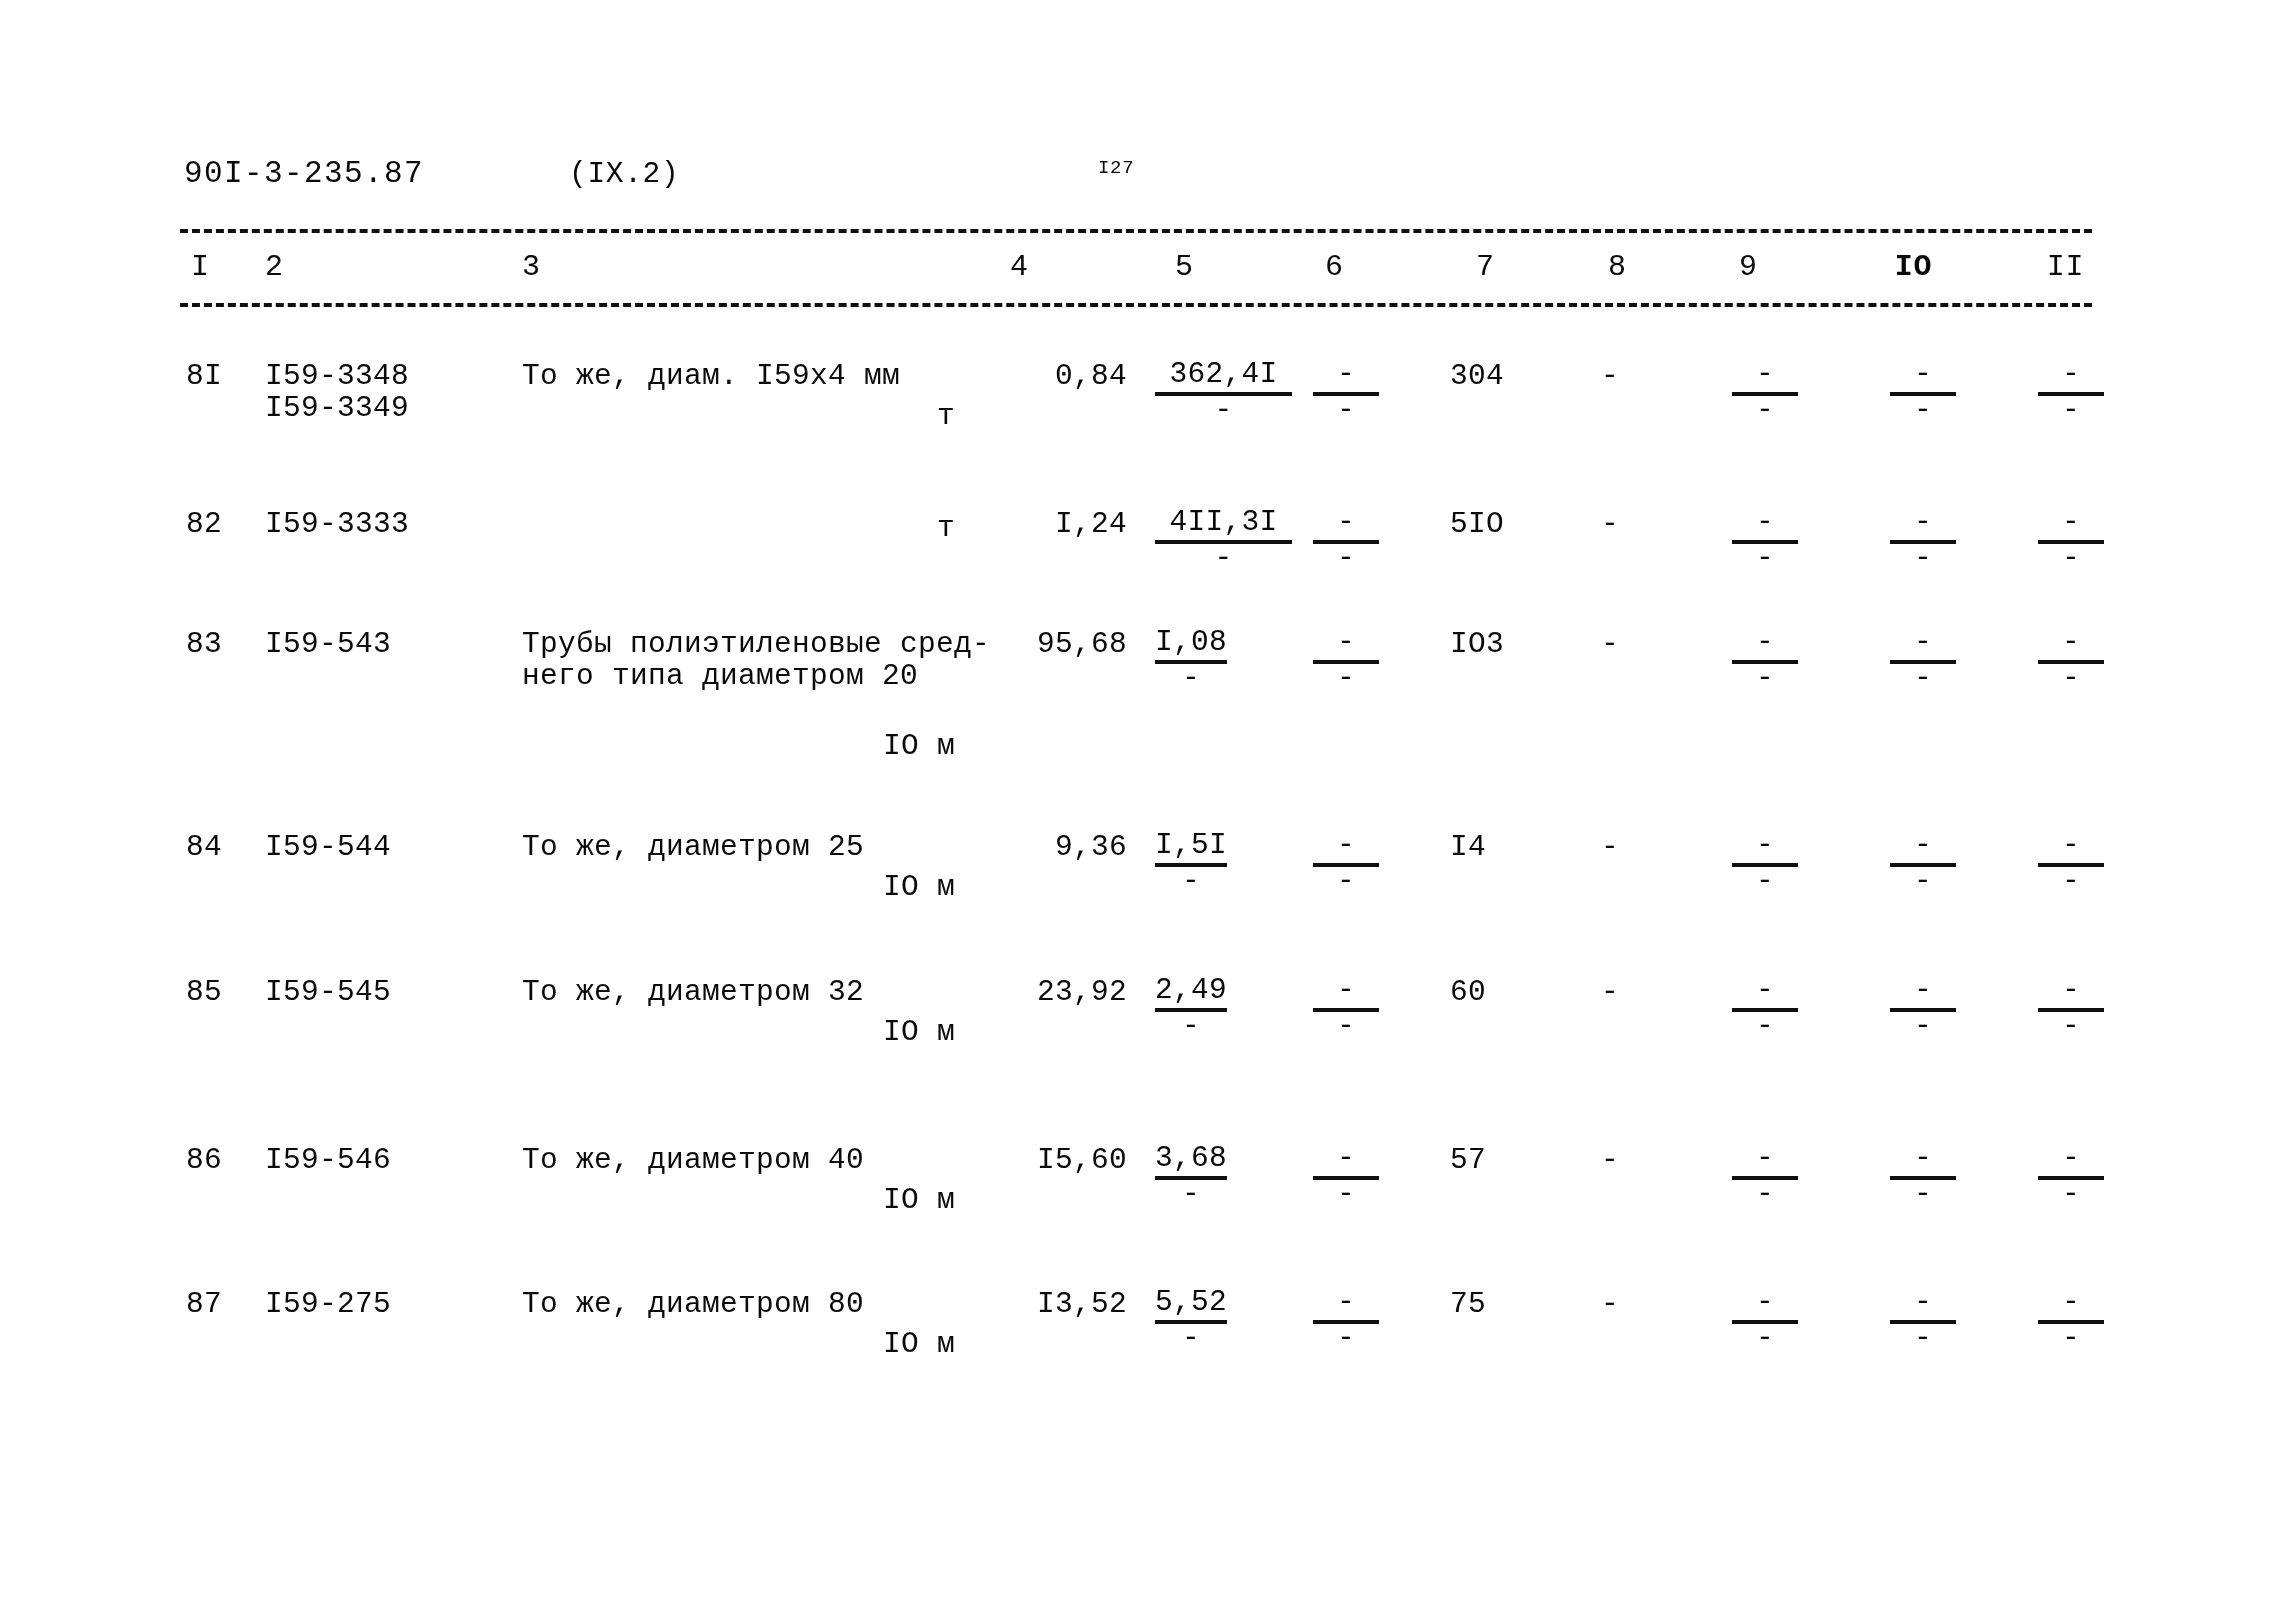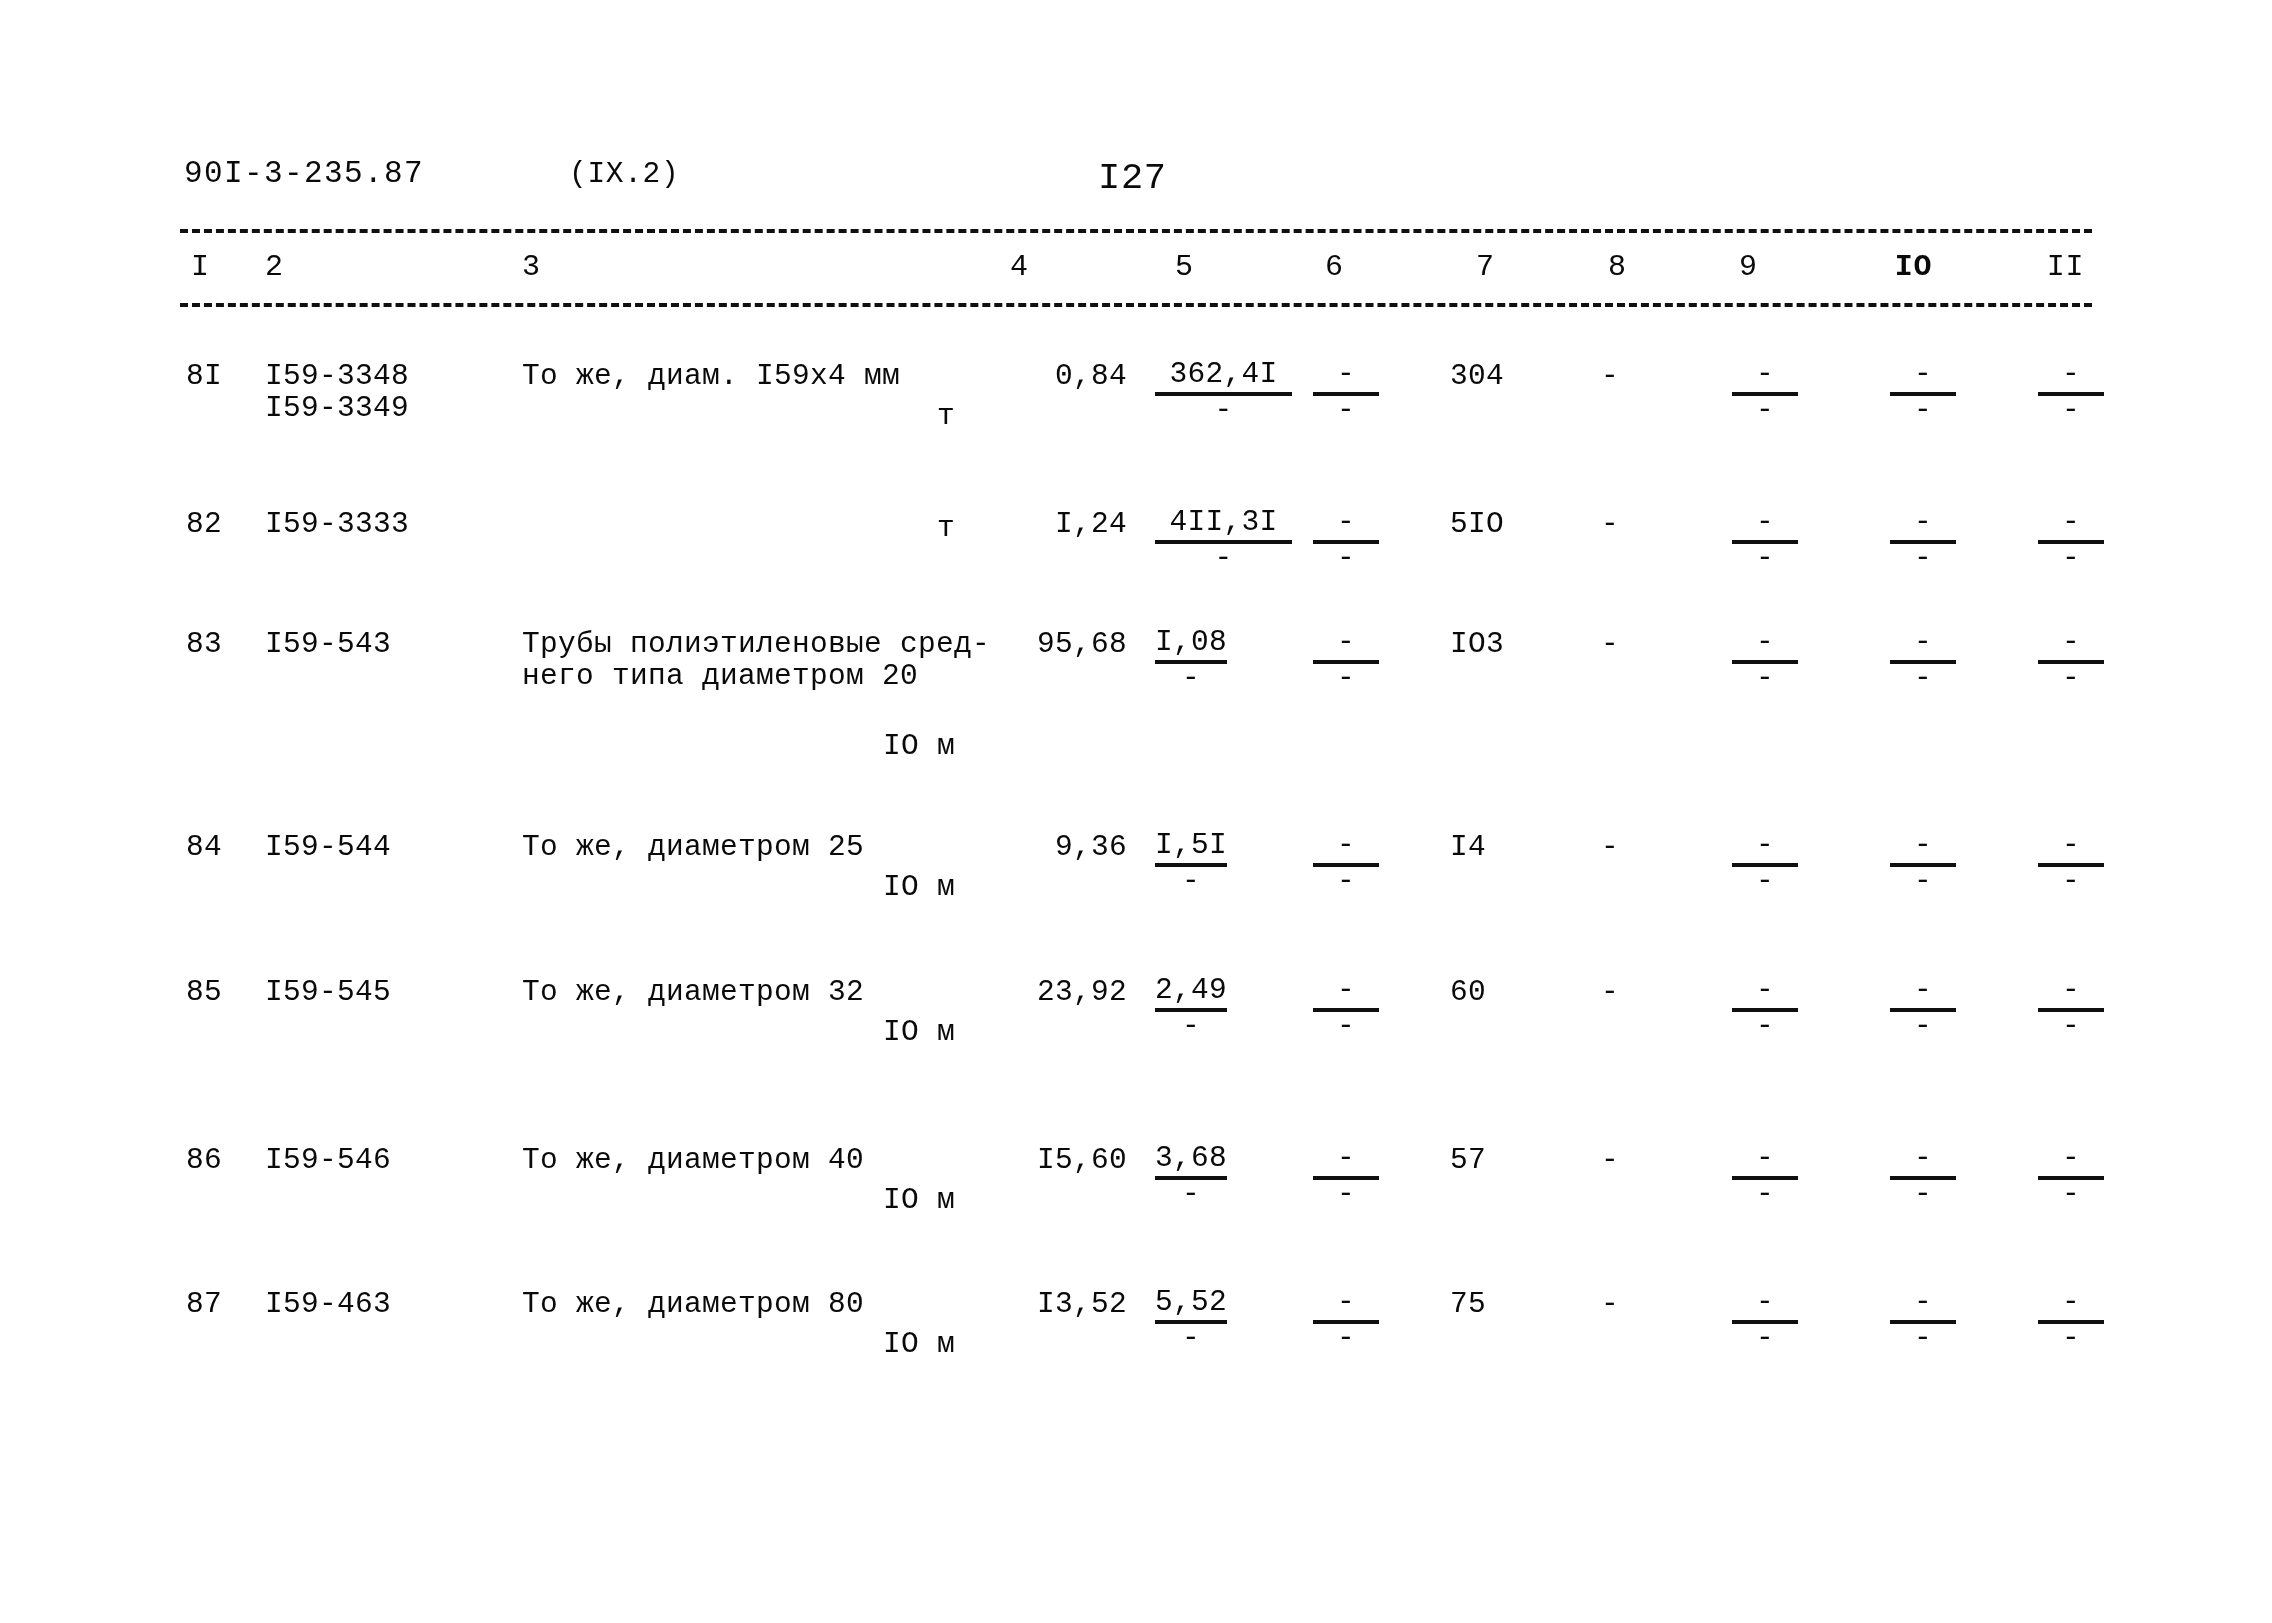--- a/index.html
+++ b/index.html
@@ -42,21 +42,21 @@
   .doc-header .section {
     position: absolute;
     left: 385px; top: 1.4px;
     font-size: 29.5px;
     letter-spacing: 0.7px;
     white-space: nowrap;
   }
   .doc-header .pageno {
     position: absolute;
     left: 914px; top: 1.4px;
-    font-size: 37px;
+    font-size: 19px;
     letter-spacing: 0.7px;
     white-space: nowrap;
   }
 
   
   .rule {
     position: absolute;
     left: 180px;
     width: 1912px;
     height: 0;
@@ -258,21 +258,21 @@
           <span class="cell c5"><span class="frac dashonly"><span class="num">3,68</span><span class="bar"></span><span class="den">-</span></span></span>
           <span class="cell c6"><span class="frac dashonly"><span class="num">-</span><span class="bar"></span><span class="den">-</span></span></span>
           <span class="cell c7">57</span>
           <span class="cell c8">-</span>
           <span class="cell c9"><span class="frac dashonly"><span class="num">-</span><span class="bar"></span><span class="den">-</span></span></span>
           <span class="cell c10"><span class="frac dashonly"><span class="num">-</span><span class="bar"></span><span class="den">-</span></span></span>
           <span class="cell c11"><span class="frac dashonly"><span class="num">-</span><span class="bar"></span><span class="den">-</span></span></span>
         </div>
         <div class="row" style="top: 1278px;">
           <span class="cell c1">87</span>
-          <span class="cell c2"><span class="desc-l1">I59-463</span></span>
+          <span class="cell c2"><span class="desc-l1">I59-275</span></span>
           <span class="cell c3"><span class="desc-l1">То же, диаметром 80</span><span class="unit">IO м</span></span>
           <span class="cell c4">I3,52</span>
           <span class="cell c5"><span class="frac dashonly"><span class="num">5,52</span><span class="bar"></span><span class="den">-</span></span></span>
           <span class="cell c6"><span class="frac dashonly"><span class="num">-</span><span class="bar"></span><span class="den">-</span></span></span>
           <span class="cell c7">75</span>
           <span class="cell c8">-</span>
           <span class="cell c9"><span class="frac dashonly"><span class="num">-</span><span class="bar"></span><span class="den">-</span></span></span>
           <span class="cell c10"><span class="frac dashonly"><span class="num">-</span><span class="bar"></span><span class="den">-</span></span></span>
           <span class="cell c11"><span class="frac dashonly"><span class="num">-</span><span class="bar"></span><span class="den">-</span></span></span>
         </div>

